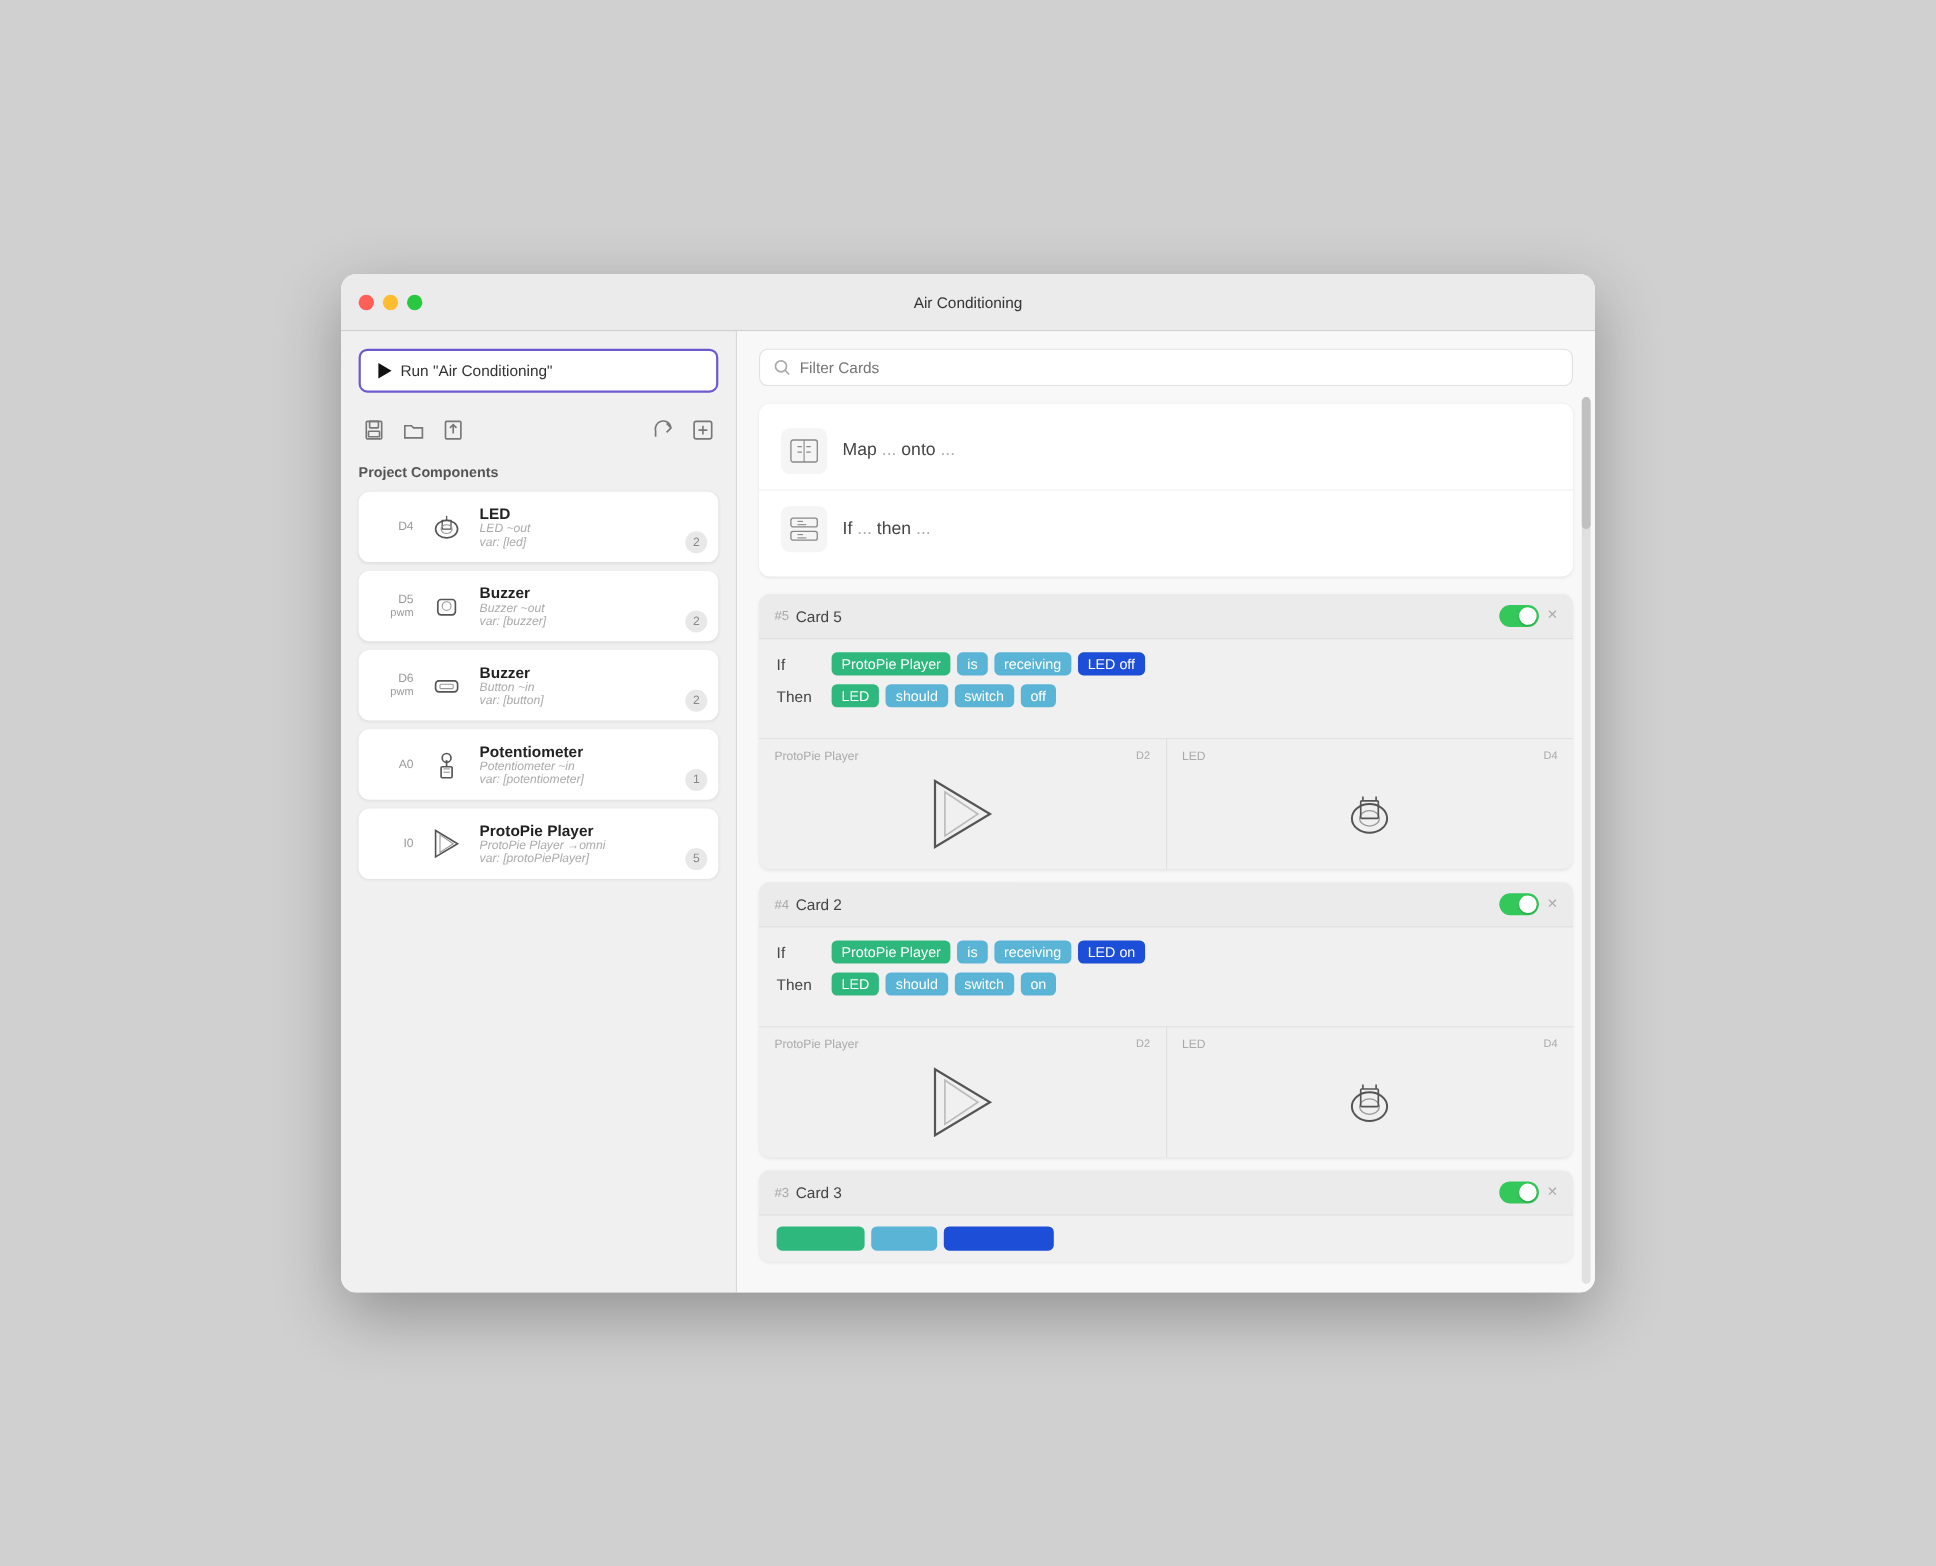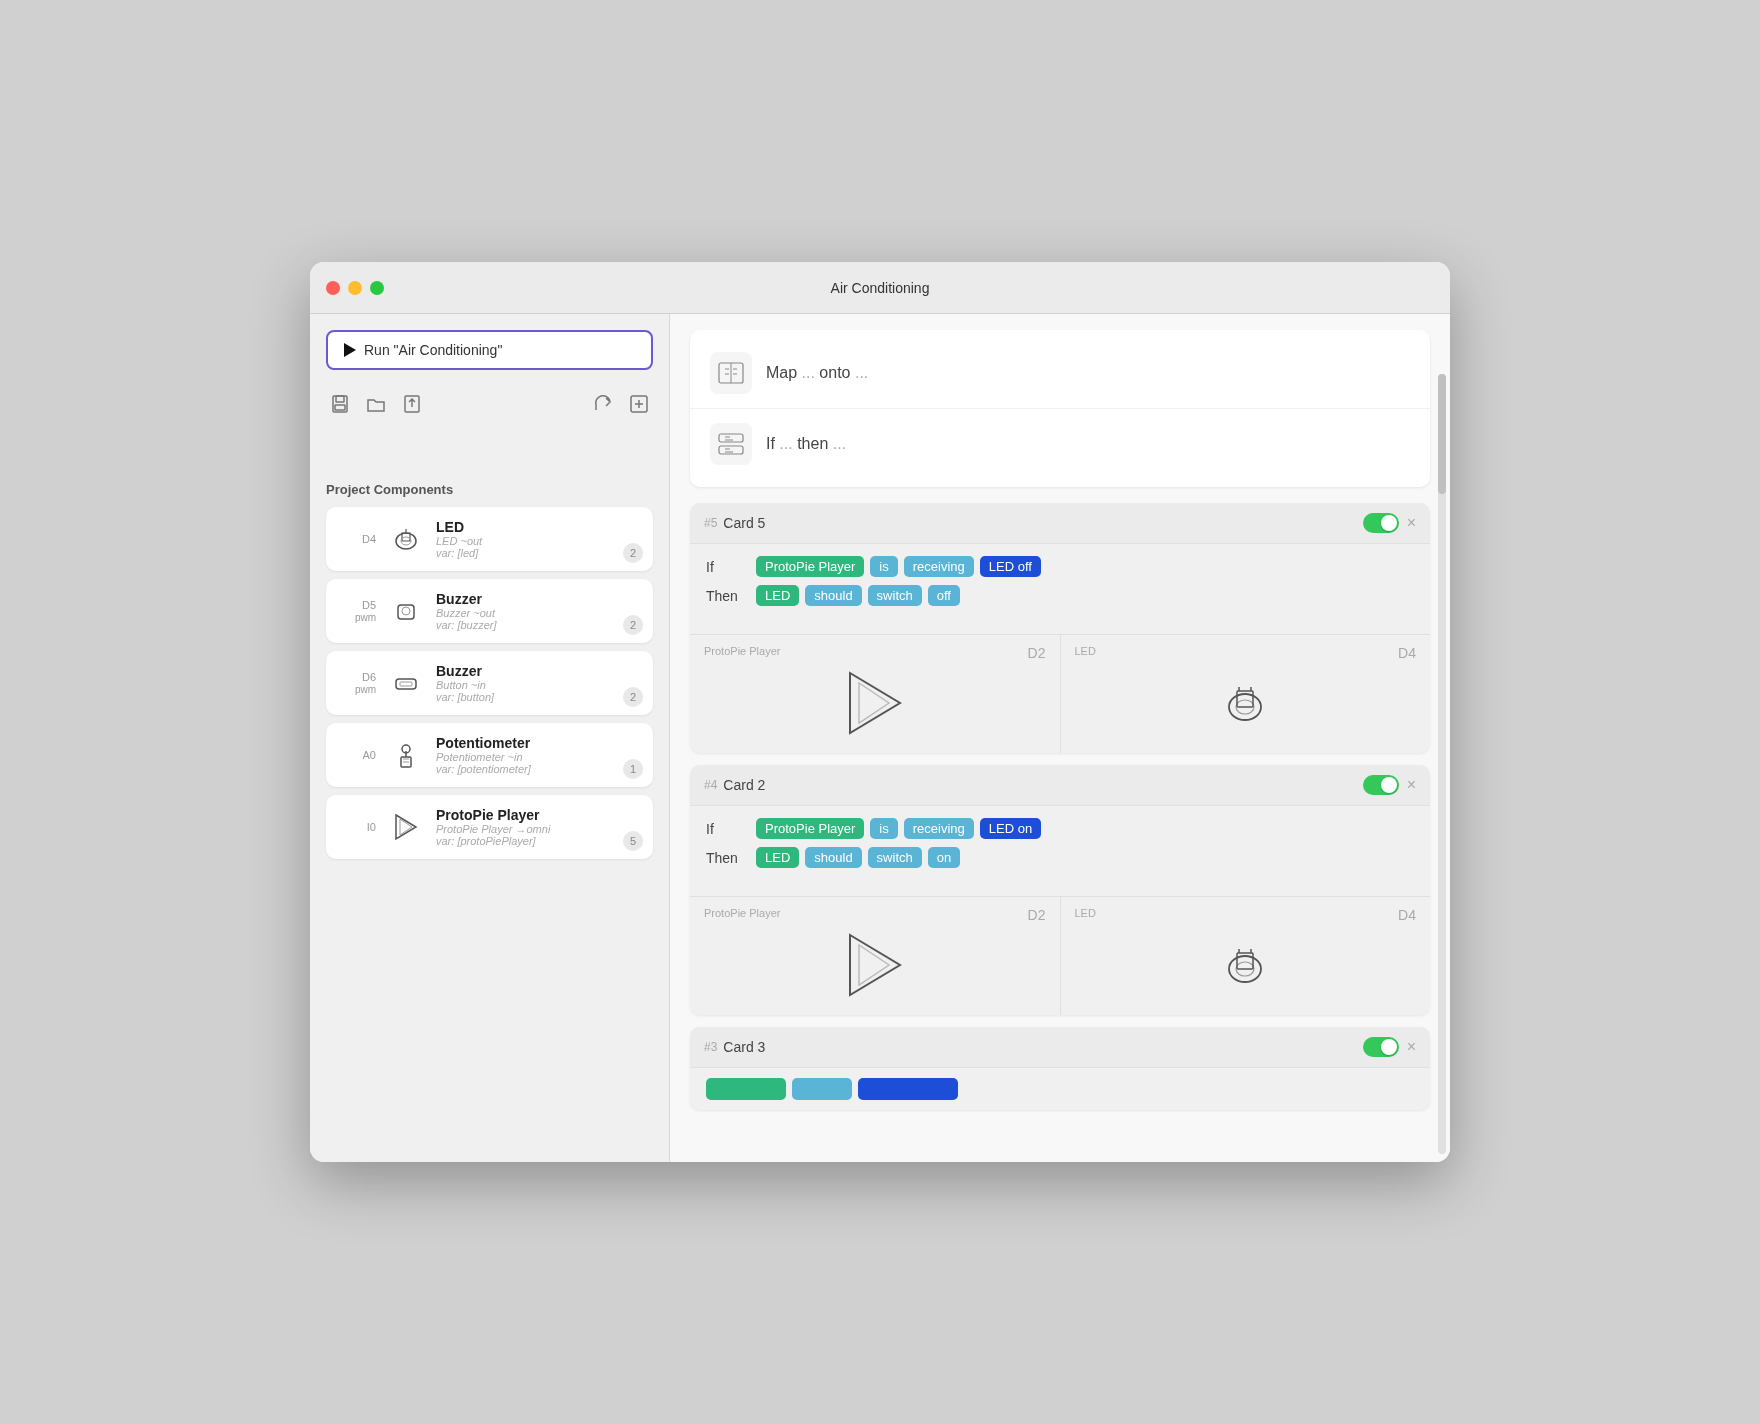--- a/index.html
+++ b/index.html
@@ -99,21 +99,20 @@
       font-size: 16px;
       padding: 4px;
       border-radius: 4px;
     }
     .toolbar-spacer { flex: 1; }
     .section-title {
       font-size: 13px;
       font-weight: 600;
       color: #555;
       margin-bottom: 10px;
-      margin-top: 48px;
     }
     .component-list {
       display: flex;
       flex-direction: column;
       gap: 8px;
     }
     .component-card {
       background: white;
       border-radius: 10px;
       padding: 12px 14px;
@@ -317,21 +316,21 @@
     }
     .preview-section + .preview-section {
       border-left: 1px solid #e0e0e0;
     }
     .preview-label {
       font-size: 11px;
       color: #aaa;
       margin-bottom: 6px;
     }
     .preview-pin {
-      font-size: 14px;
+      font-size: 10px;
       color: #aaa;
       text-align: right;
     }
     .preview-header {
       display: flex;
       justify-content: space-between;
       align-items: flex-start;
     }
     .preview-content {
       display: flex;
@@ -500,20 +499,27 @@
             <div class="comp-detail">ProtoPie Player →omni</div>
             <div class="comp-detail">var: [protoPiePlayer]</div>
           </div>
           <span class="comp-badge">5</span>
         </div>
       </div>
     </div>
 
     <div class="right-panel">
 
+      <div class="filter-bar">
+        <svg width="16" height="16" viewBox="0 0 16 16" fill="none">
+          <circle cx="7" cy="7" r="5" stroke="#aaa" stroke-width="1.5"></circle>
+          <path d="M11 11l3 3" stroke="#aaa" stroke-width="1.5" stroke-linecap="round"></path>
+        </svg>
+        <input type="text" placeholder="Filter Cards" style="">
+      </div>
 
       <div class="template-cards">
         <div class="template-item">
           <div class="template-icon-box">
             <svg width="28" height="28" viewBox="0 0 28 28" fill="none">
               <rect x="2" y="4" width="24" height="20" rx="2" stroke="#888" stroke-width="1.2" fill="none"></rect>
               <line x1="14" y1="4" x2="14" y2="24" stroke="#888" stroke-width="1"></line>
               <line x1="8" y1="10" x2="12" y2="10" stroke="#888" stroke-width="1"></line>
               <line x1="16" y1="10" x2="20" y2="10" stroke="#888" stroke-width="1"></line>
               <line x1="8" y1="15" x2="12" y2="15" stroke="#888" stroke-width="1"></line>

